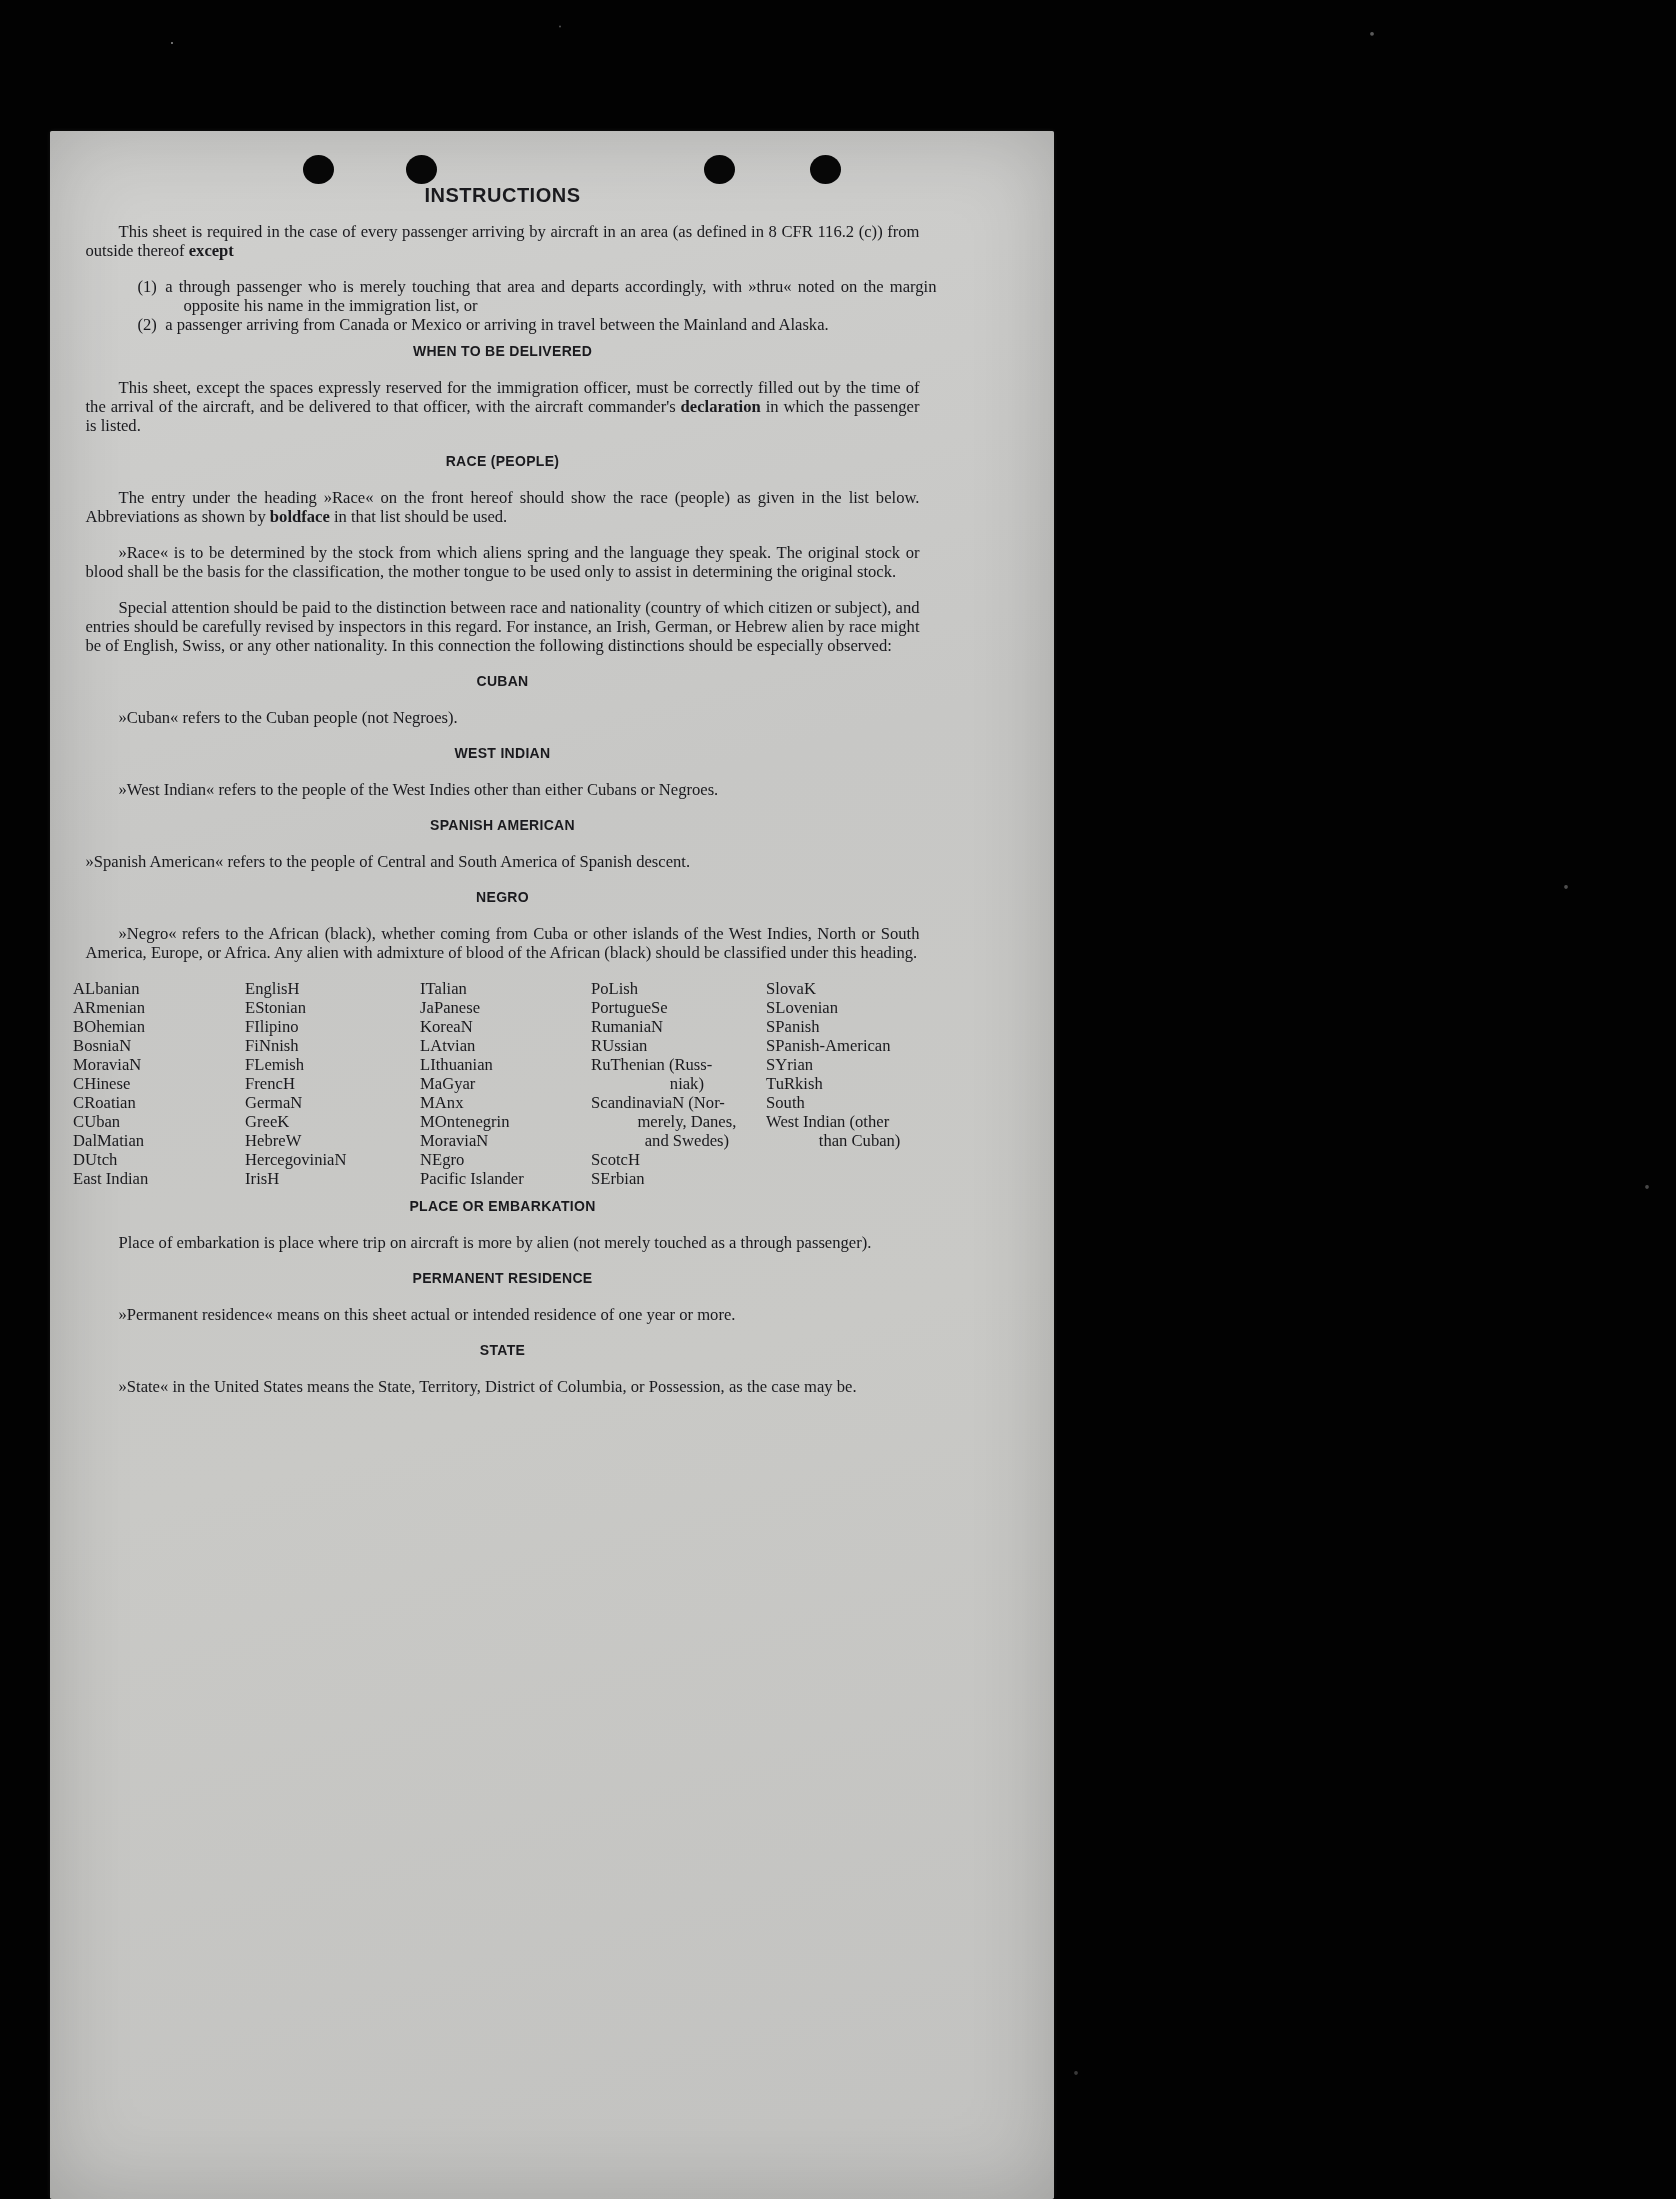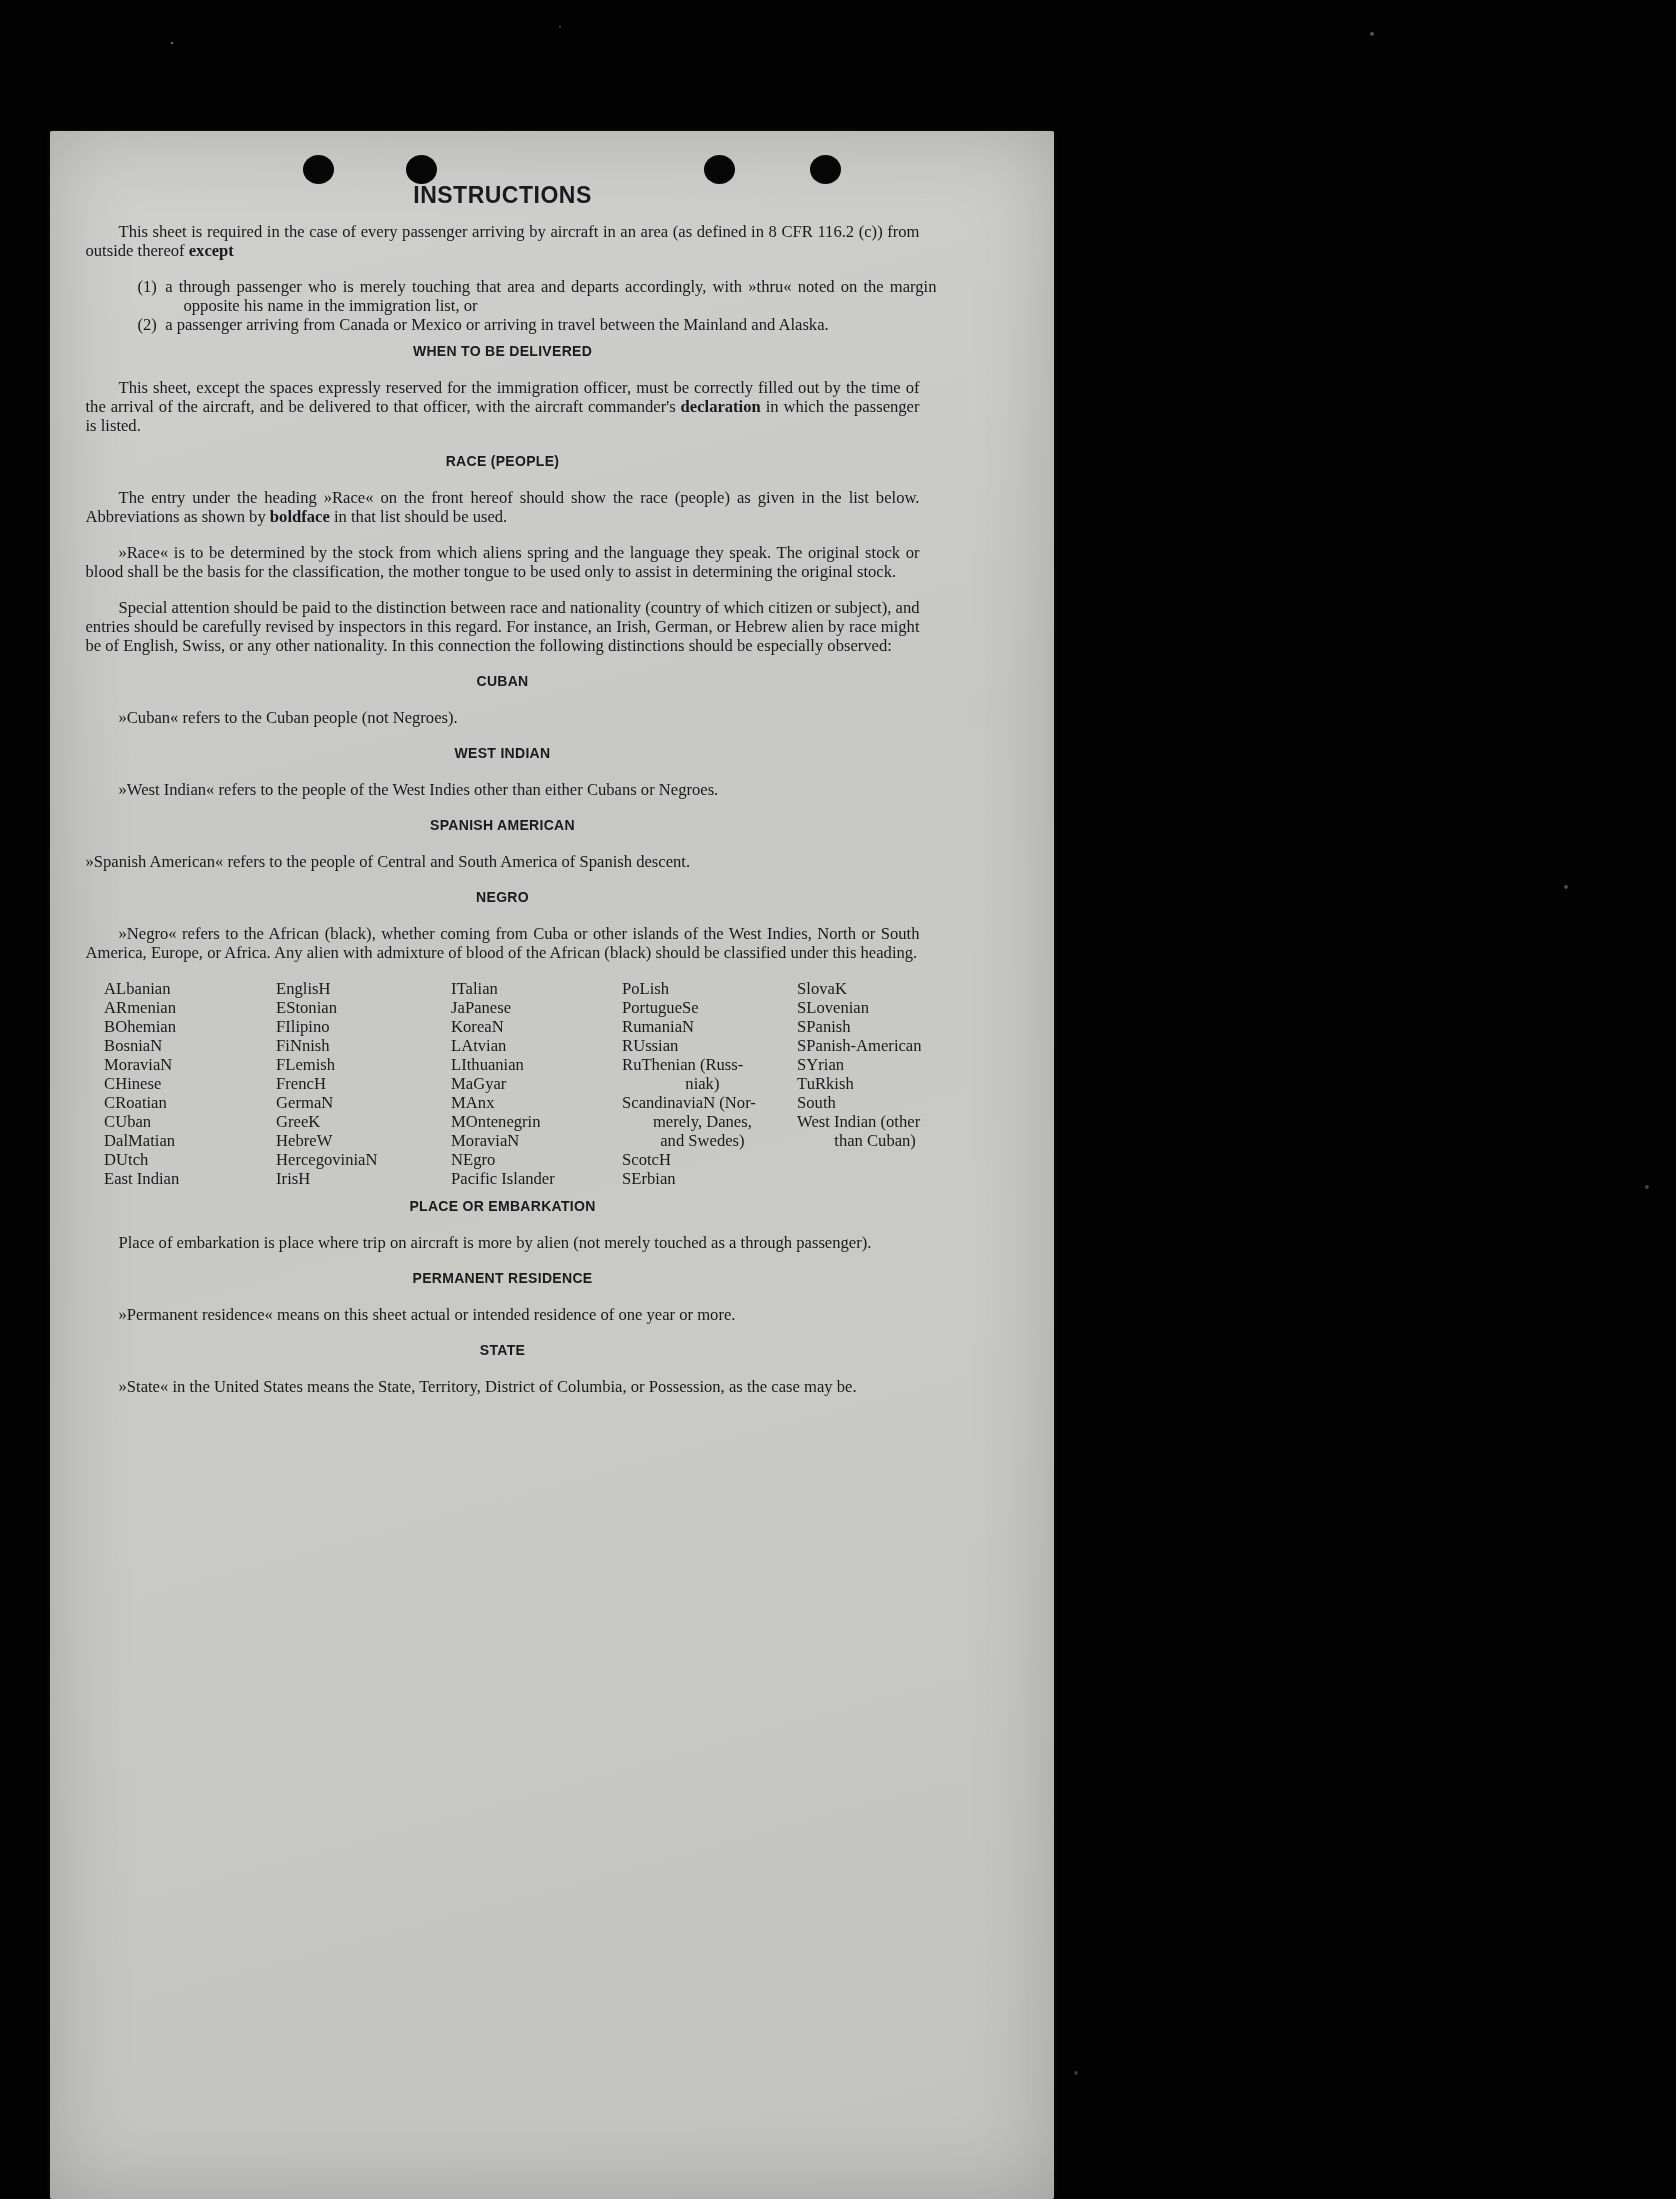--- a/index.html
+++ b/index.html
@@ -30,42 +30,42 @@
   .hole.h4{left:760px;}
   .content{
     position:absolute;left:18.5px;top:55px;width:868px;
     color:#1a1a1e;
     font-size:16.6px;line-height:19px;
     text-align:justify;
   }
   .doc-title{
     text-align:center;
     font-family:"Liberation Sans", sans-serif;
-    font-weight:bold;font-size:23px;letter-spacing:0.5px;
+    font-weight:bold;font-size:20px;letter-spacing:0.5px;
     margin:0 0 1.8px 0;
   }
   .sec-heading{
     text-align:center;
     font-family:"Liberation Sans", sans-serif;
     font-weight:bold;font-size:14px;letter-spacing:0.3px;
     margin:8.3px 0 4.6px 0;
   }
   p.body{margin:17px;text-indent:33px;}
   p.body.noindent{text-indent:0;}
   p.hang{margin:0;padding-left:115px;text-indent:-46px;}
   .item-label{margin-right:8.3px;}
   b{font-weight:bold;}
   .race-columns{display:flex;margin:1.8px 0 0 4.6px;text-align:left;}
   .race-col{flex:0 0 auto;}
   .race-col:nth-child(1){width:172px;}
   .race-col:nth-child(2){width:175px;}
   .race-col:nth-child(3){width:171px;}
   .race-col:nth-child(4){width:175px;}
   .race-col:nth-child(5){flex:1 1 auto;}
-  .race-line{white-space:nowrap;margin-left:31px;}
+  .race-line{white-space:nowrap;}
   .race-line.indent{padding-left:16.6px;text-align:center;}
 </style>
 </head>
 <body>
 
 <div class="stage">
   <div class="specks"></div>
 
   <div class="paper">
     <div class="hole h1"></div>

